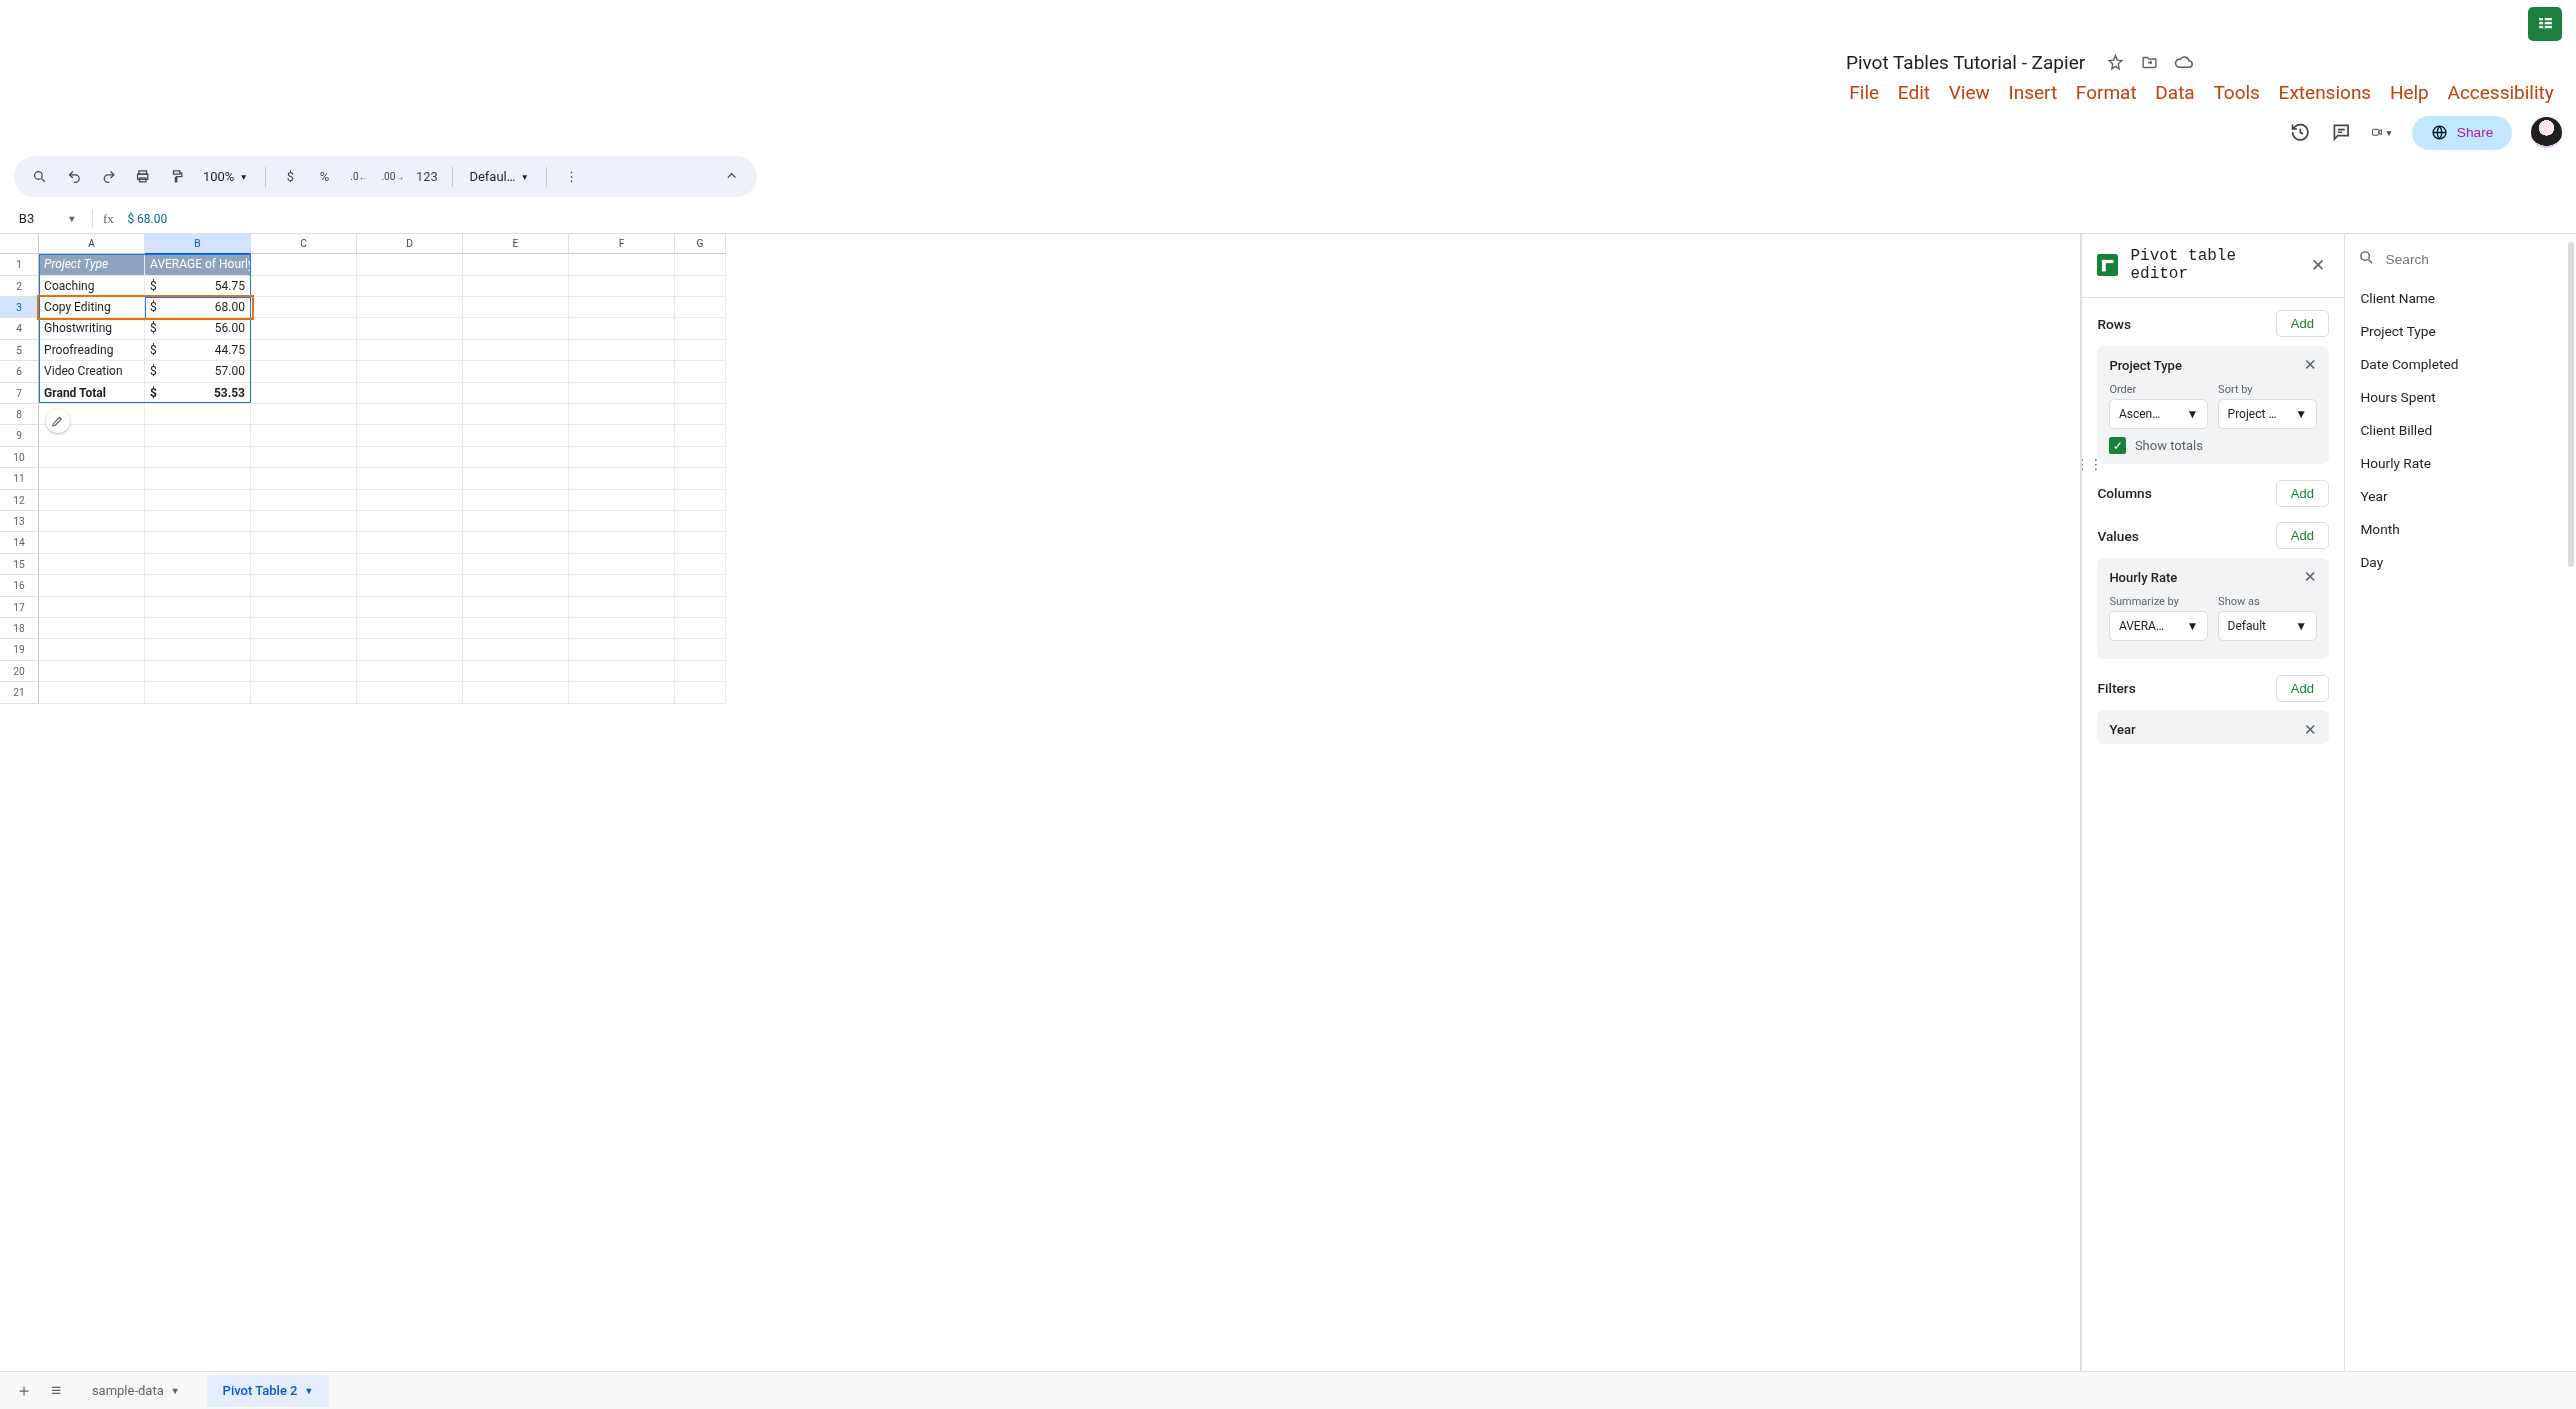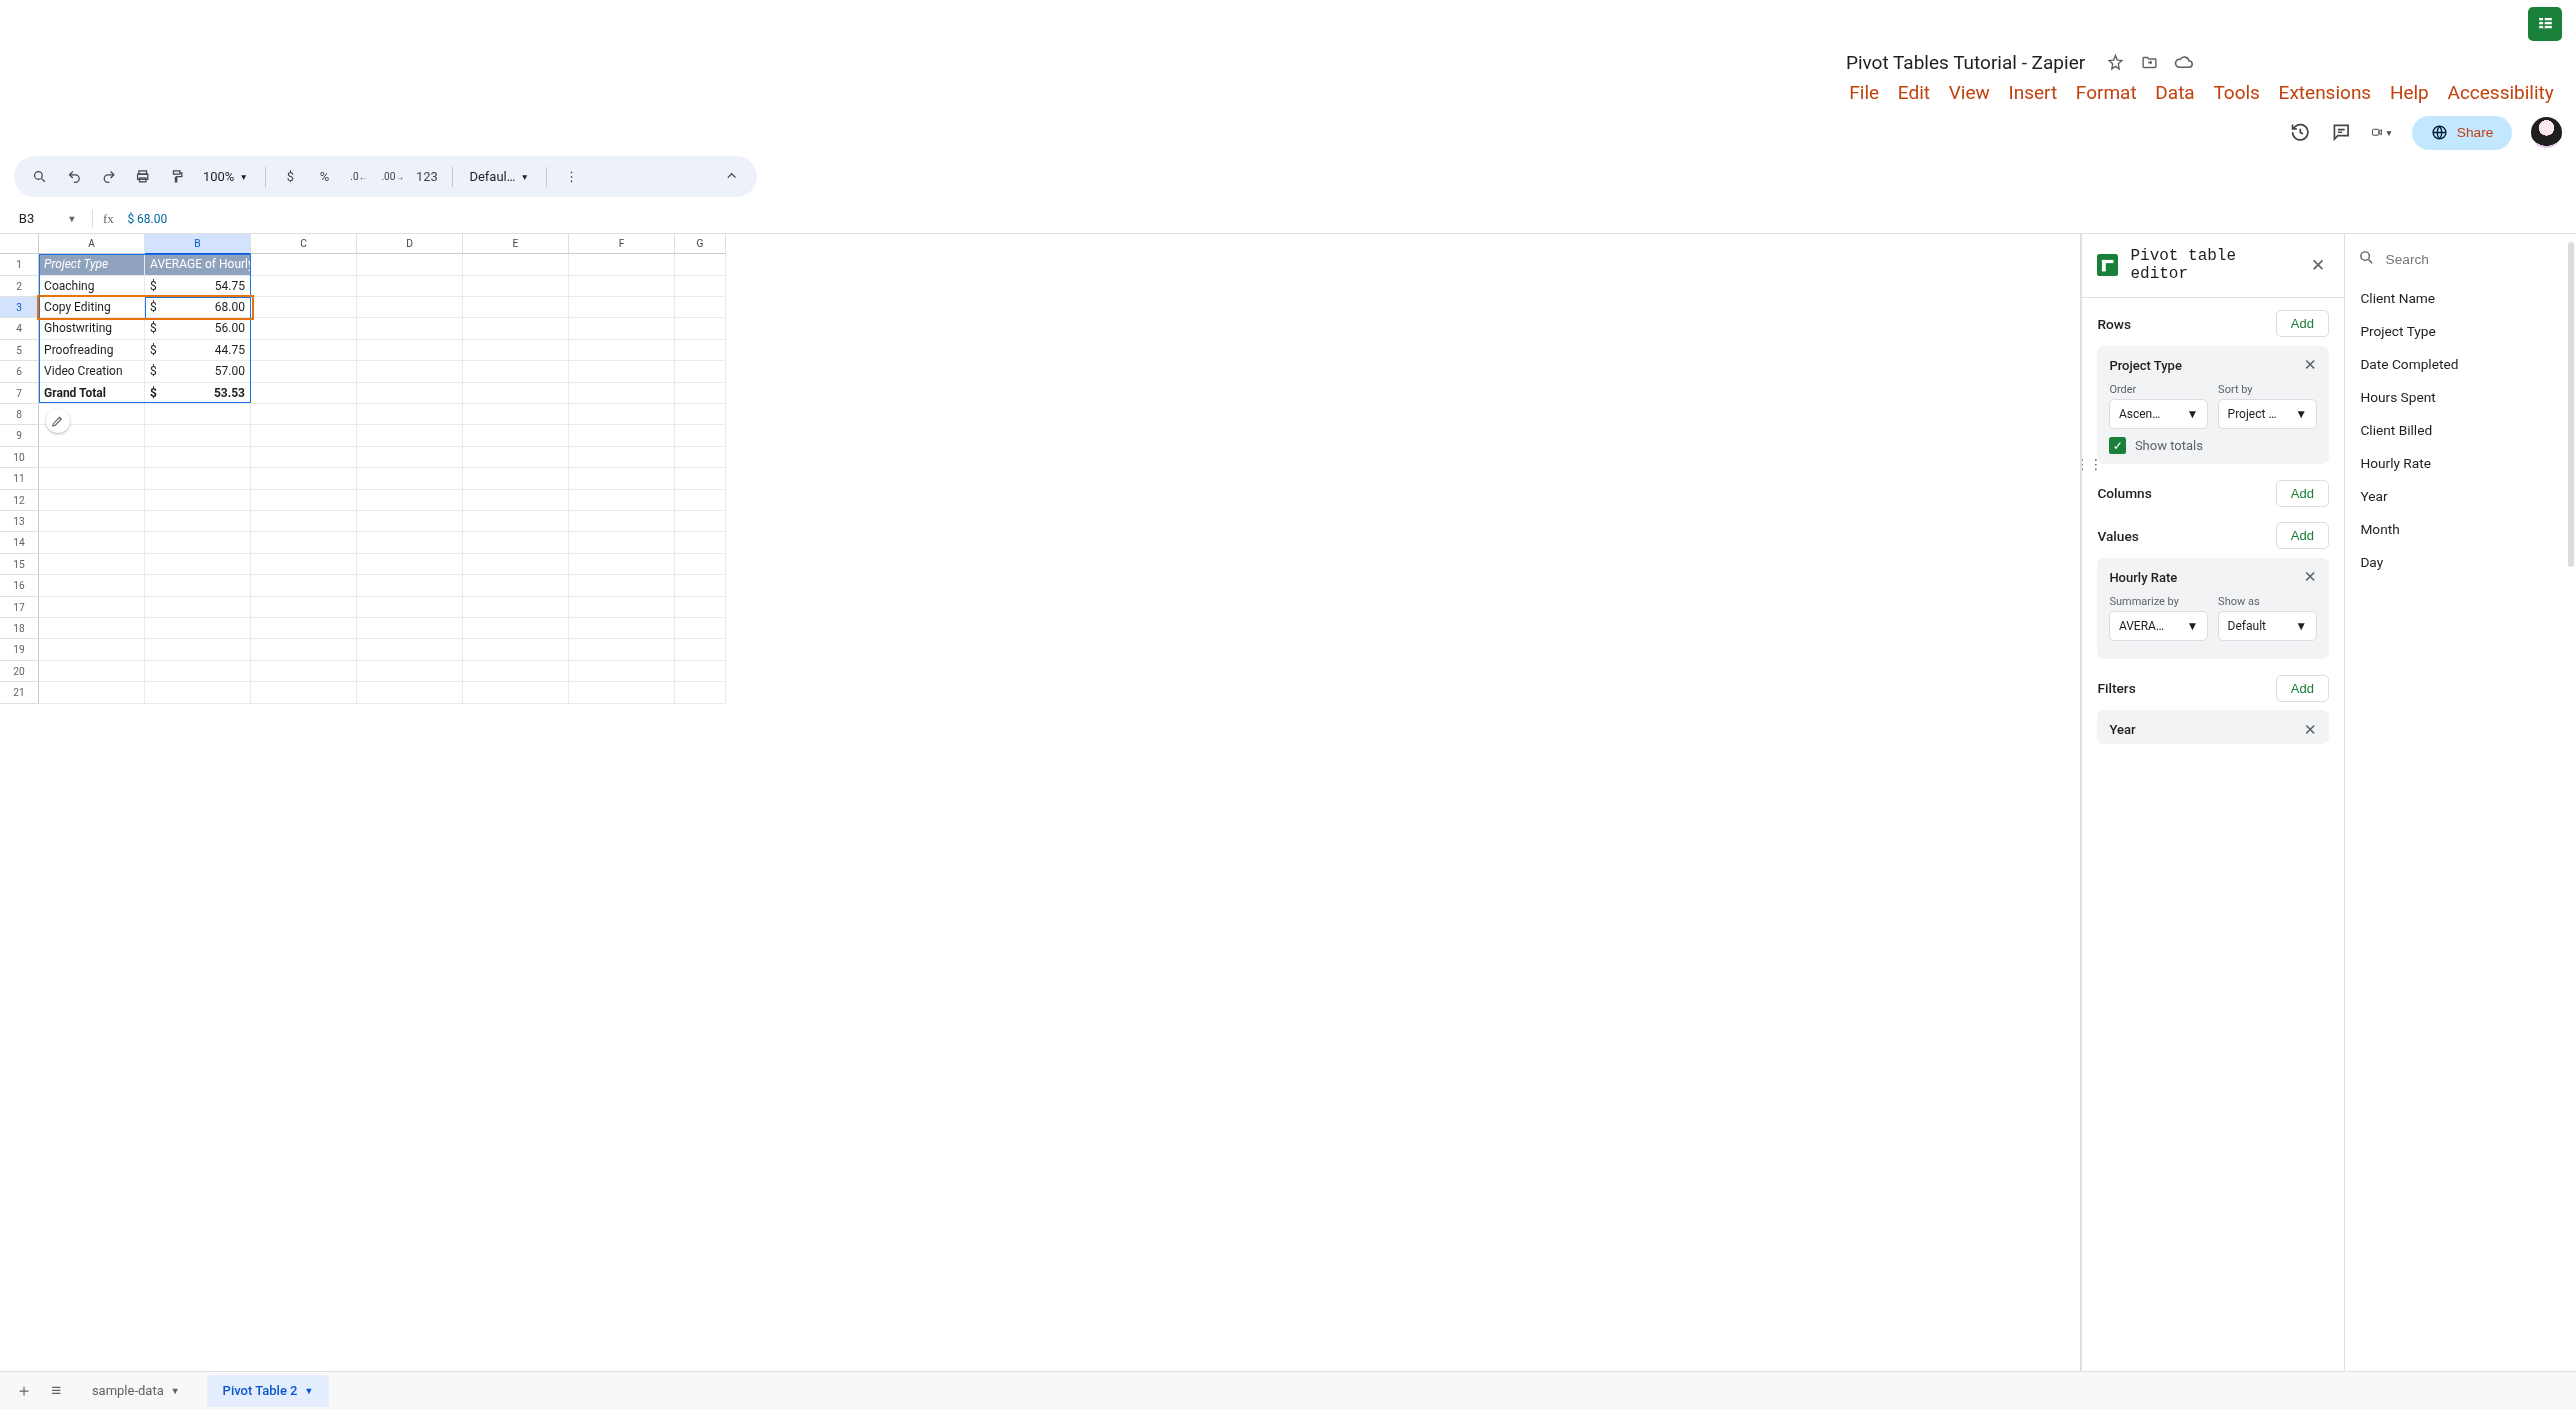--- a/index.html
+++ b/index.html
@@ -43,21 +43,21 @@
       gap: 19px;
     }
     .hr-icon { width: 22px; height: 22px; color:#444746; cursor:pointer; display:flex; align-items:center; justify-content:center; }
     .share-btn {
       background: #c2e7ff;
       border: none;
       border-radius: 34px;
       padding: 8.5px 19px;
       font-size: 13.7px;
       font-weight: 500;
-      color: #c2410c;
+      color: #a21caf;
       display: flex; align-items:center; gap:8.5px;
       cursor: pointer;
     }
     .avatar {
       width: 31px; height: 31px; border-radius: 50%;
       background: radial-gradient(circle at 50% 35%, #fbe7ee 30%, #1f1f1f 31%, #1f1f1f 70%, #e2c5e8 71%);
     }
     
     .toolbar-wrap {
       margin: 6.8px 13.7px 0 13.7px;

